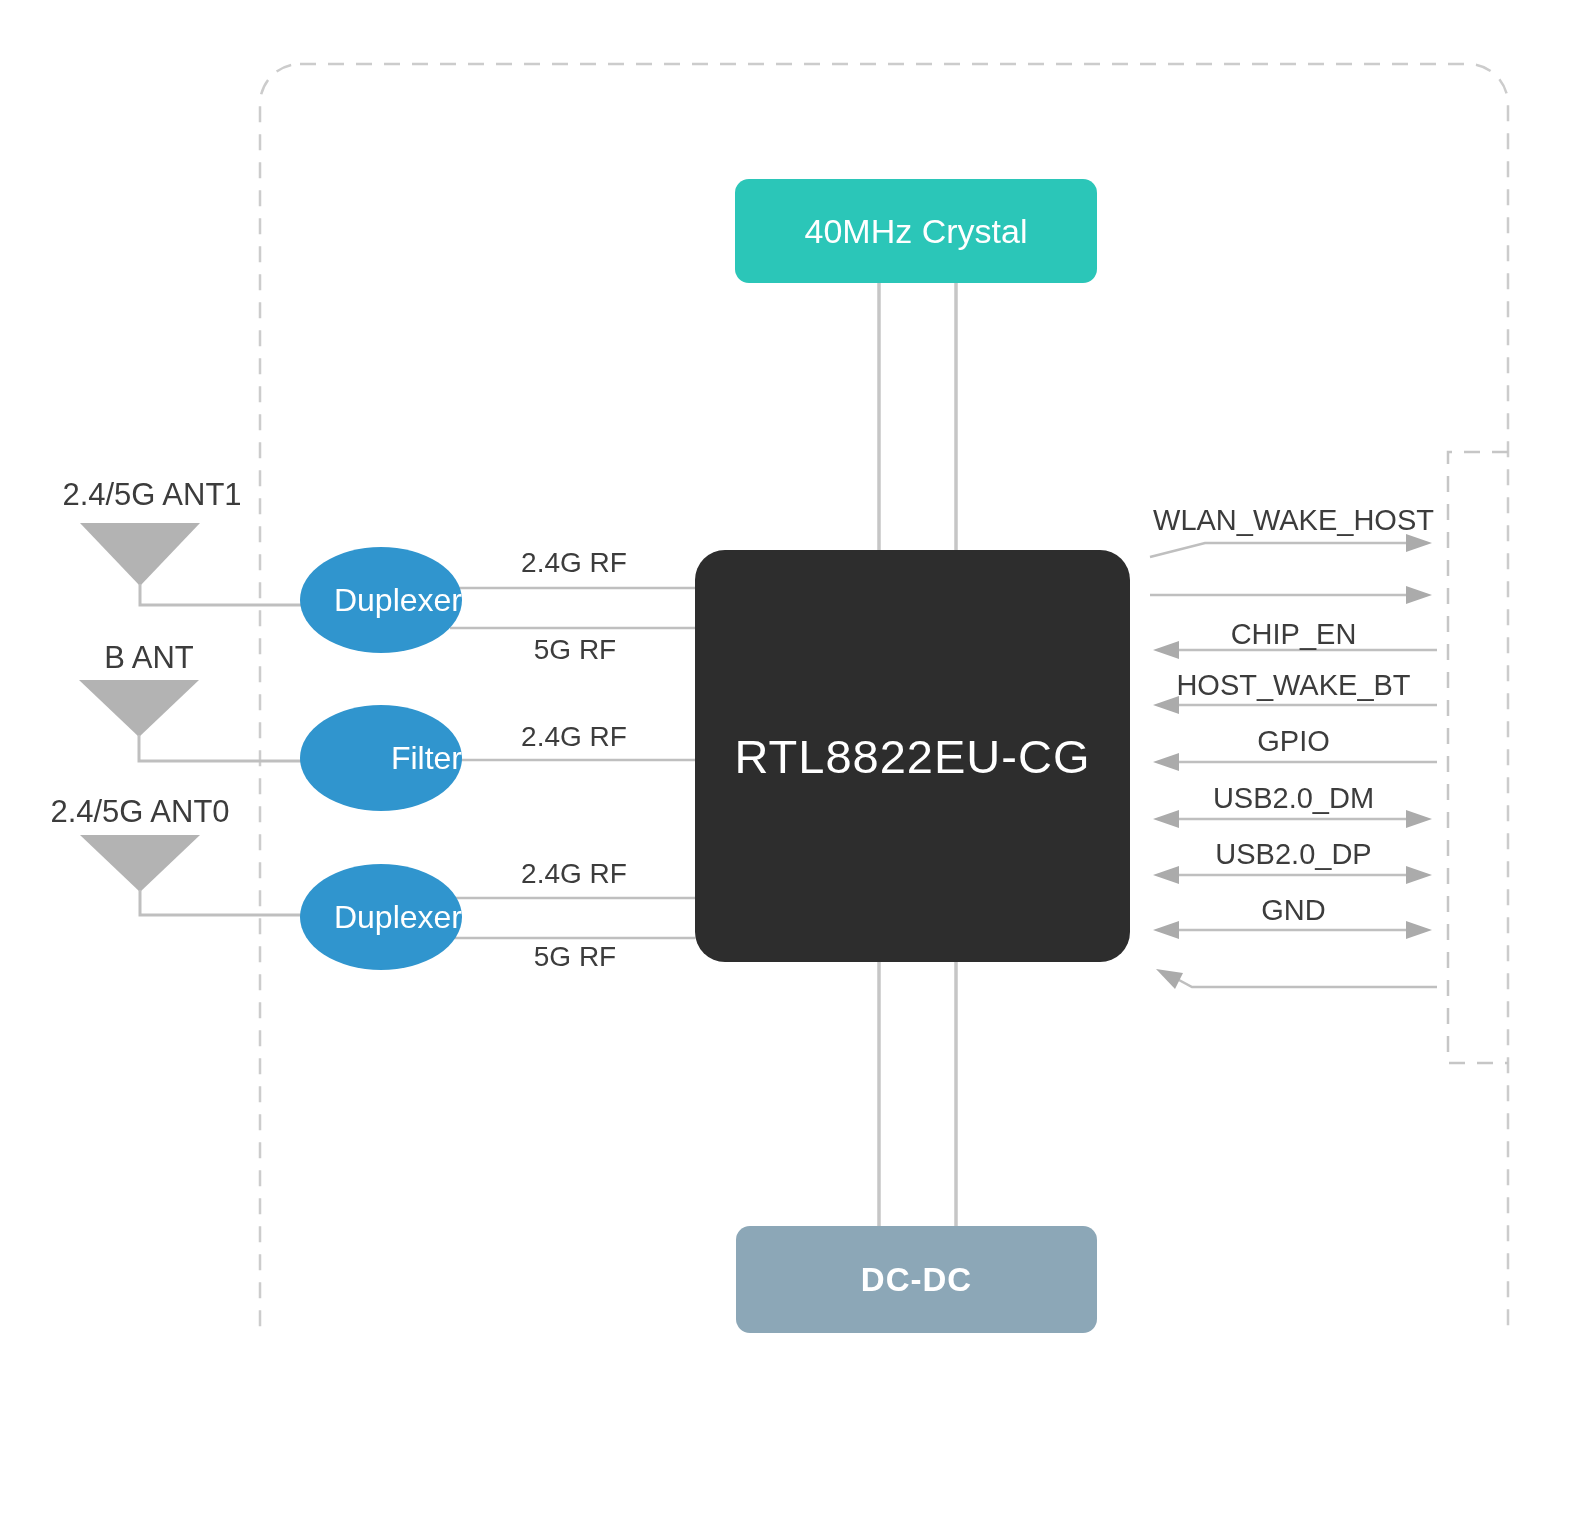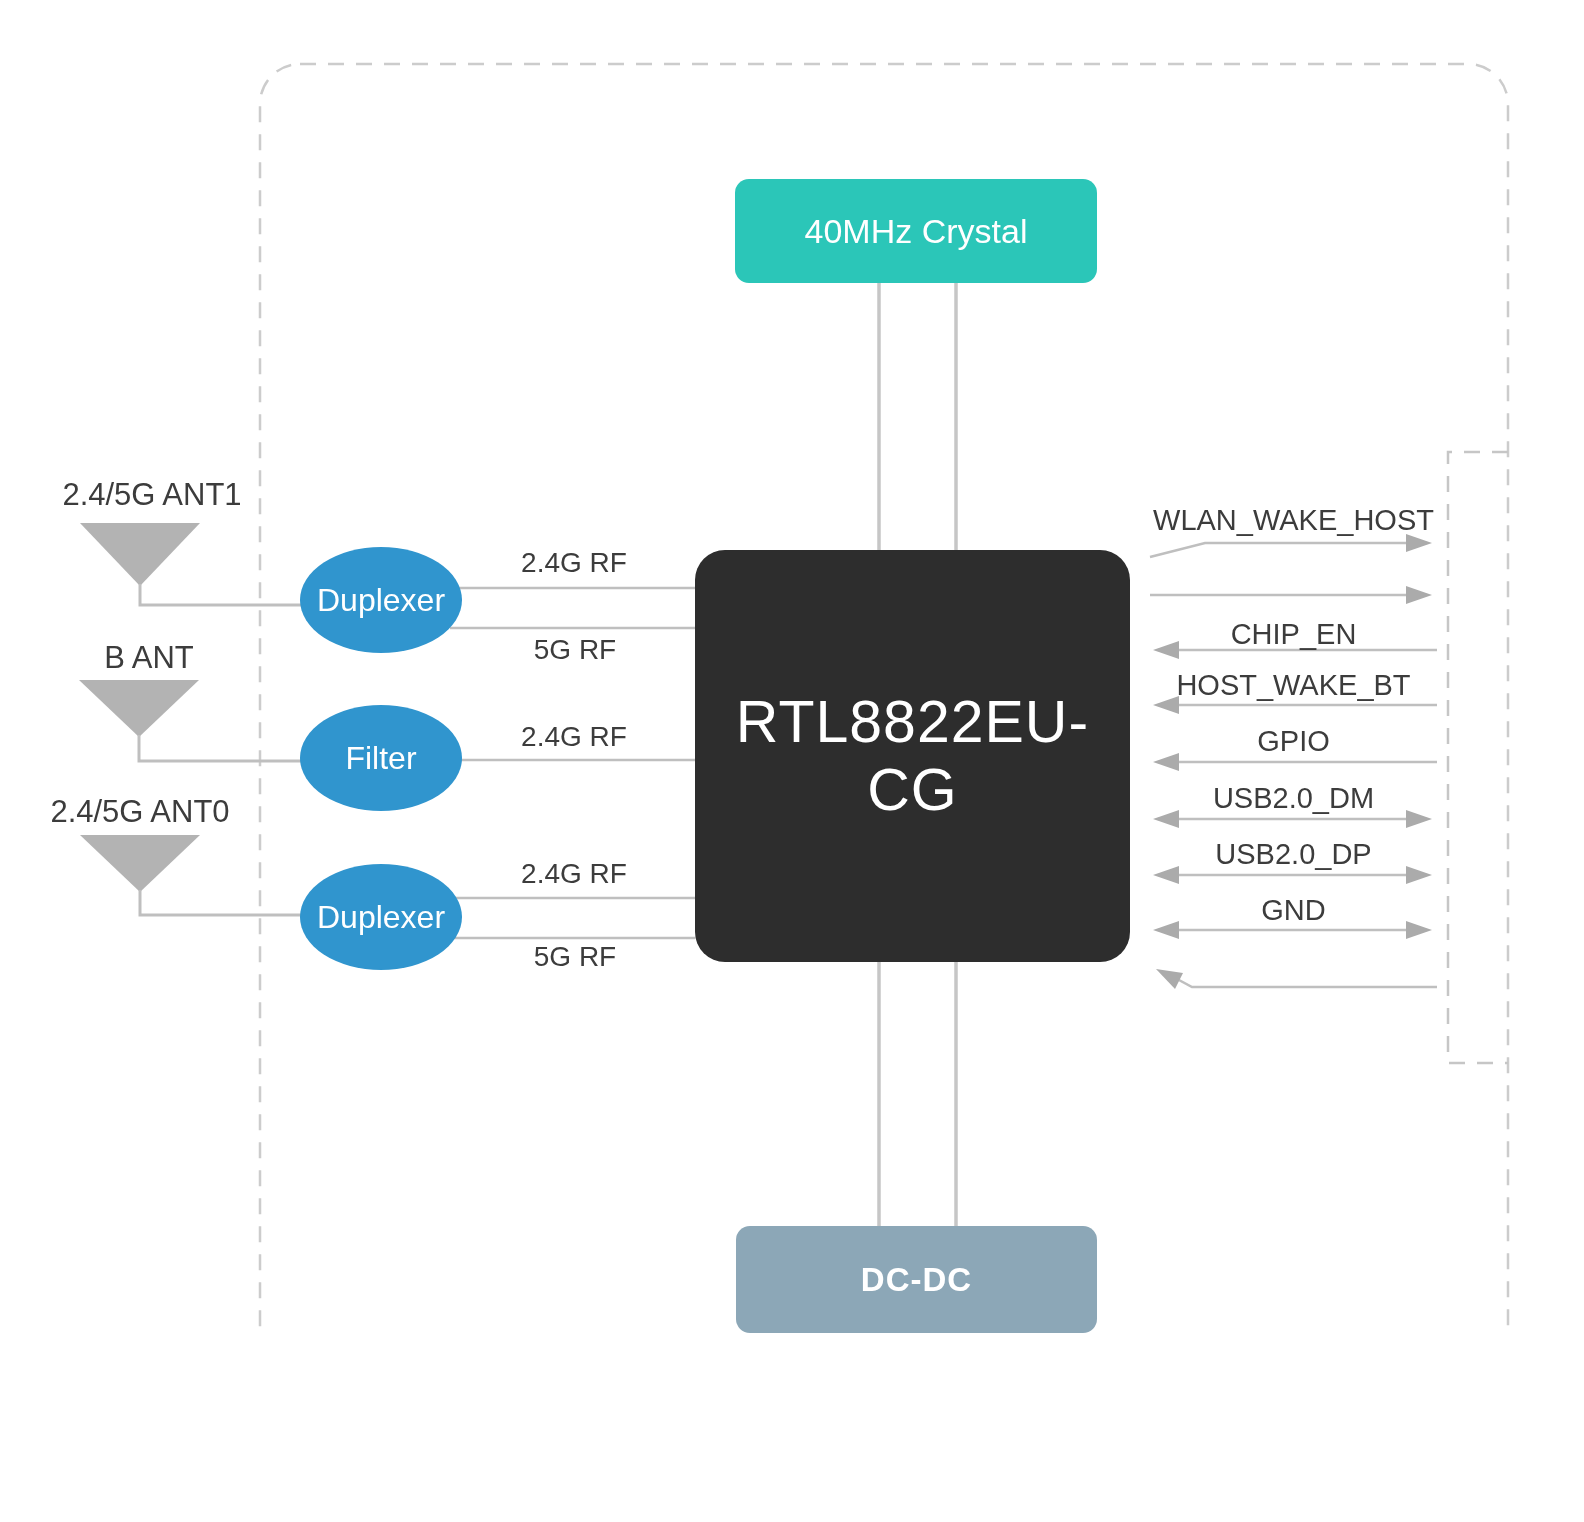--- a/index.html
+++ b/index.html
@@ -13,25 +13,25 @@
     font-family:"Liberation Sans", sans-serif;
   }
   .layer{position:absolute;left:0;top:0;width:1584px;height:1522px;}
   svg.layer{z-index:1;}
   .node{position:absolute;z-index:2;display:flex;align-items:center;justify-content:center;
     color:#ffffff;text-align:center;}
   .box{border-radius:14px;}
   .crystal{left:735px;top:179px;width:362px;height:104px;background:var(--c-crystal);
     font-size:34px;font-weight:500;}
   .chip{left:695px;top:550px;width:435px;height:412px;background:var(--c-chip);
-    border-radius:30px;font-size:59px;font-weight:400;letter-spacing:1px;}
+    border-radius:30px;font-size:47px;font-weight:400;letter-spacing:1px;}
   .dcdc{left:736px;top:1226px;width:361px;height:107px;background:var(--c-dcdc);
     font-size:33px;font-weight:700;letter-spacing:1px;}
   .ellipse{width:162px;height:106px;border-radius:50%;background:var(--c-frontend);
-    font-size:32px;font-weight:500;}
+    font-size:32px;font-weight:500;justify-content:flex-end;}
   .fe0{left:300px;top:547px;}
   .fe1{left:300px;top:705px;}
   .fe2{left:300px;top:864px;}
   .lbl{position:absolute;z-index:2;color:var(--c-text);text-align:center;}
   .ant-lbl{width:220px;font-size:31px;}
   .rf-lbl{width:160px;font-size:28px;}
   .sig-lbl{left:1150px;width:287px;font-size:29px;line-height:34px;}
 </style>
 </head>
 <body>

